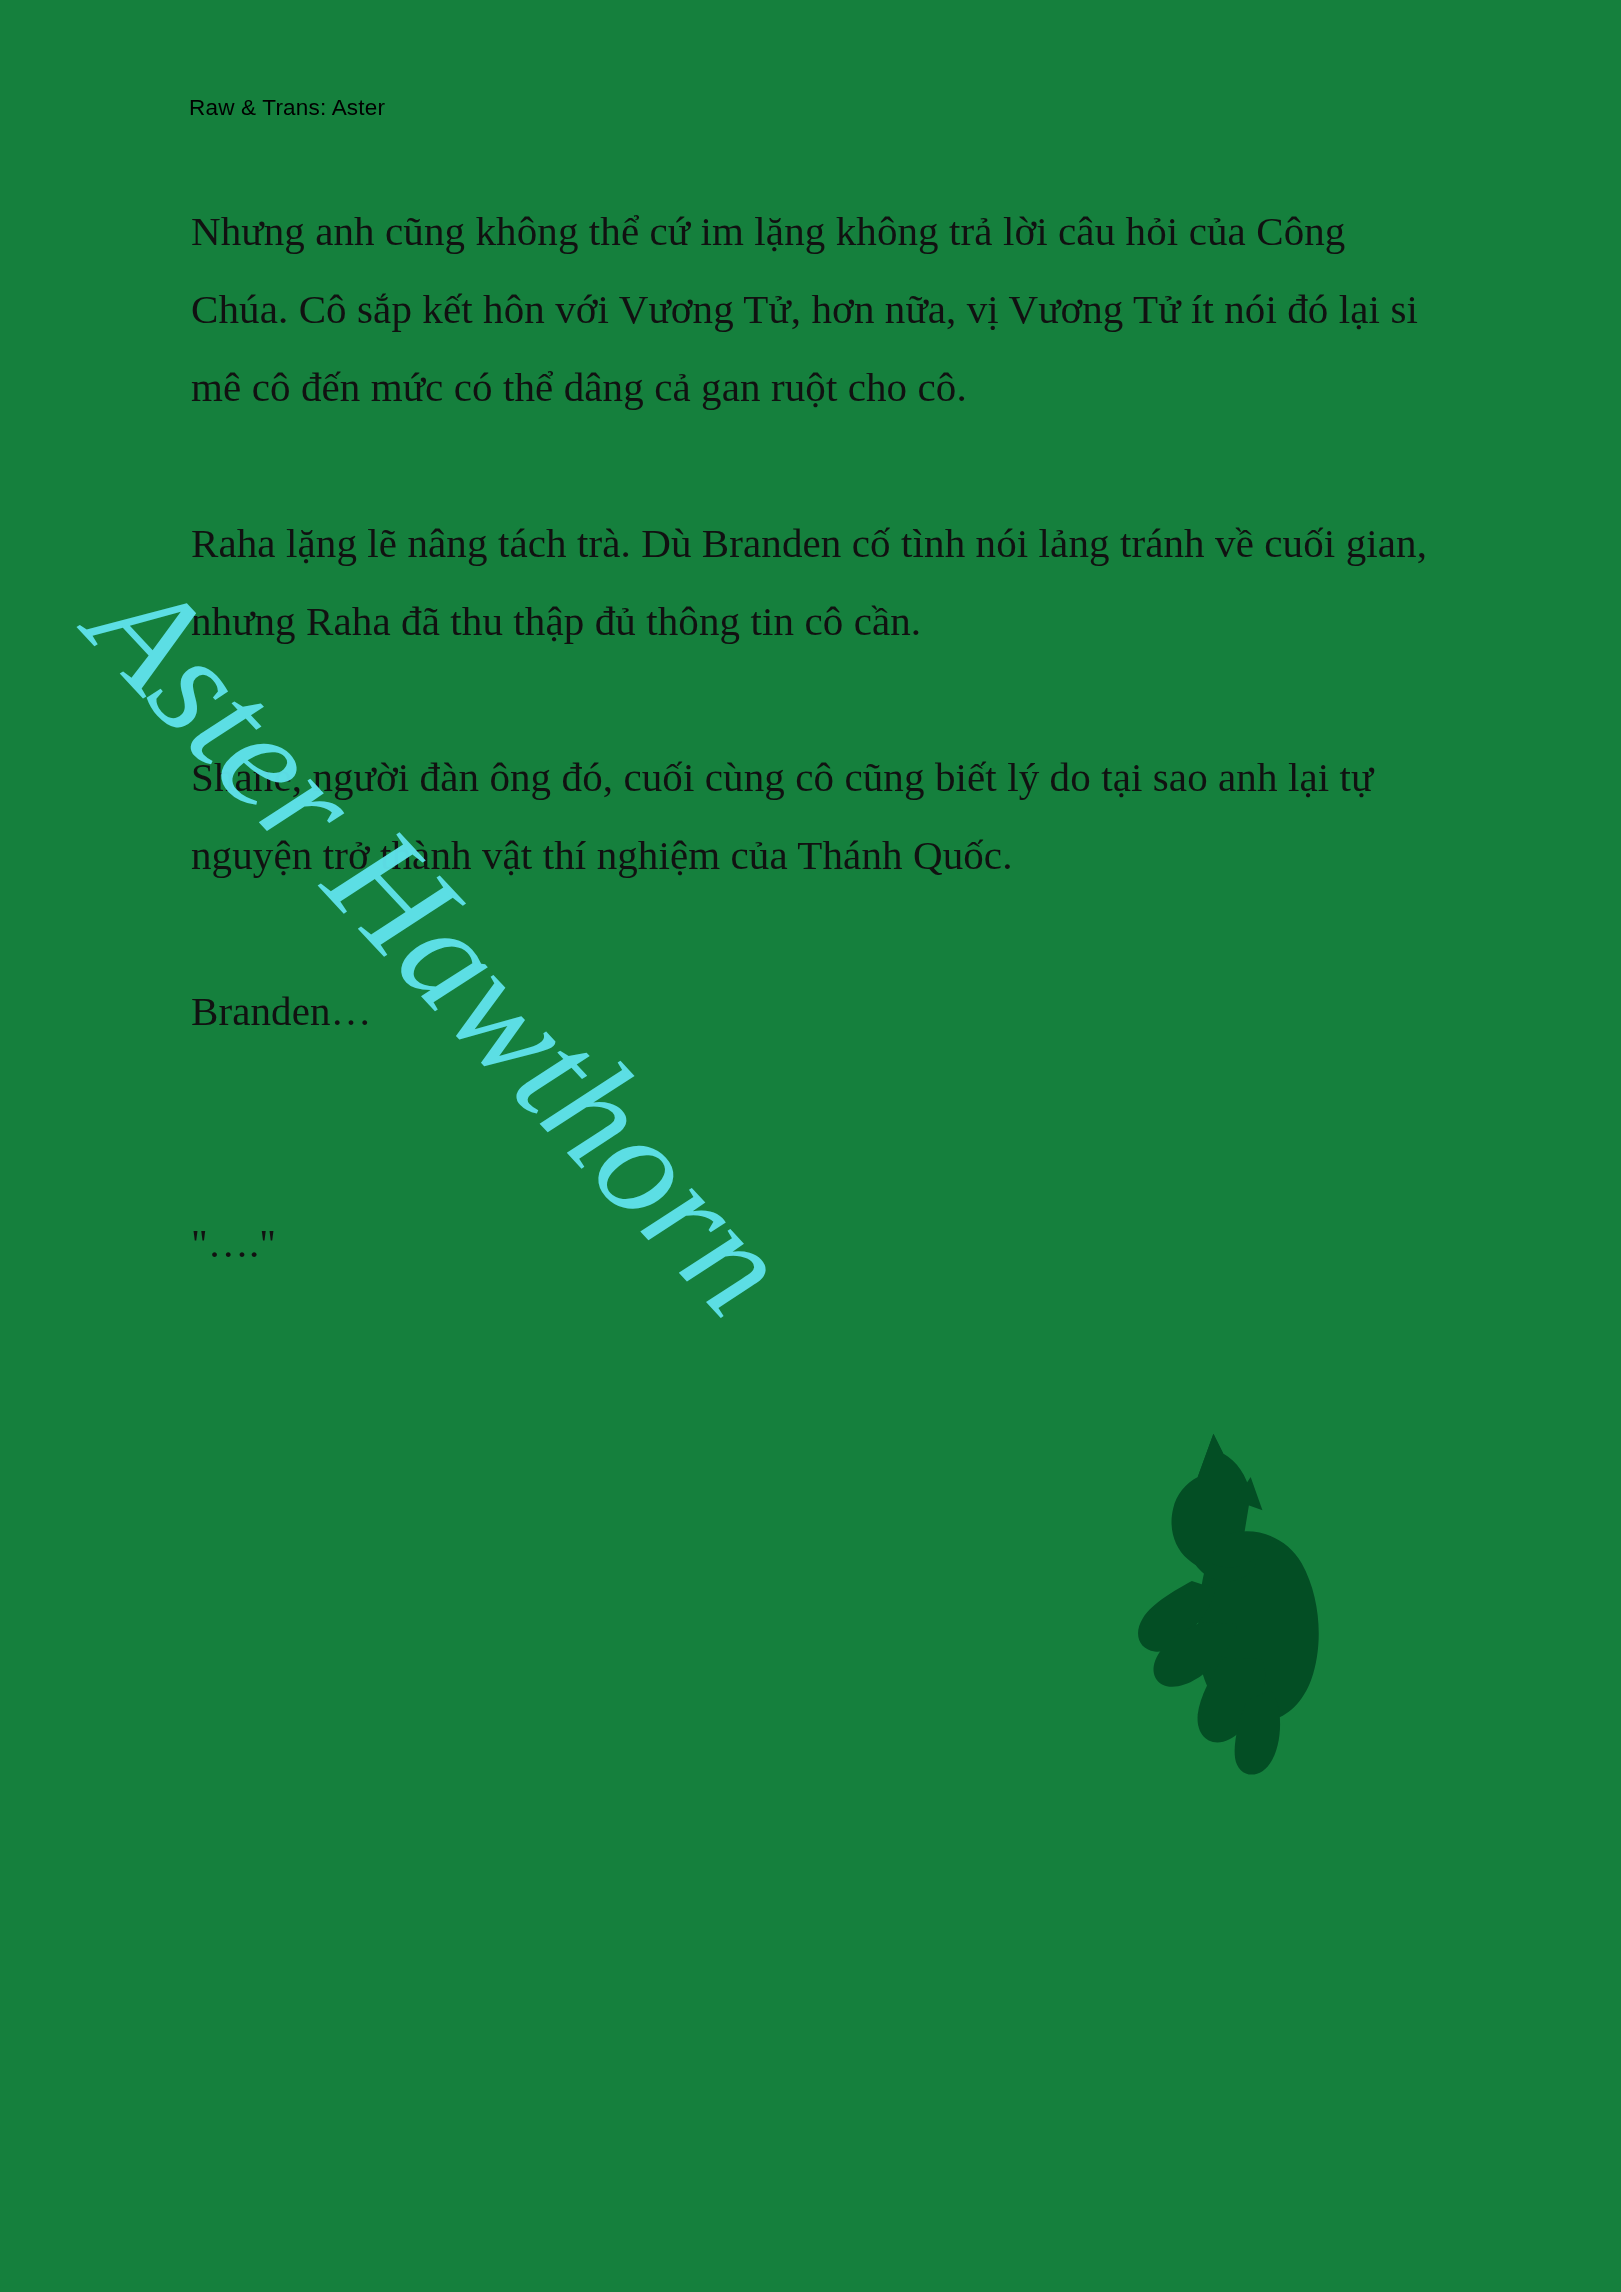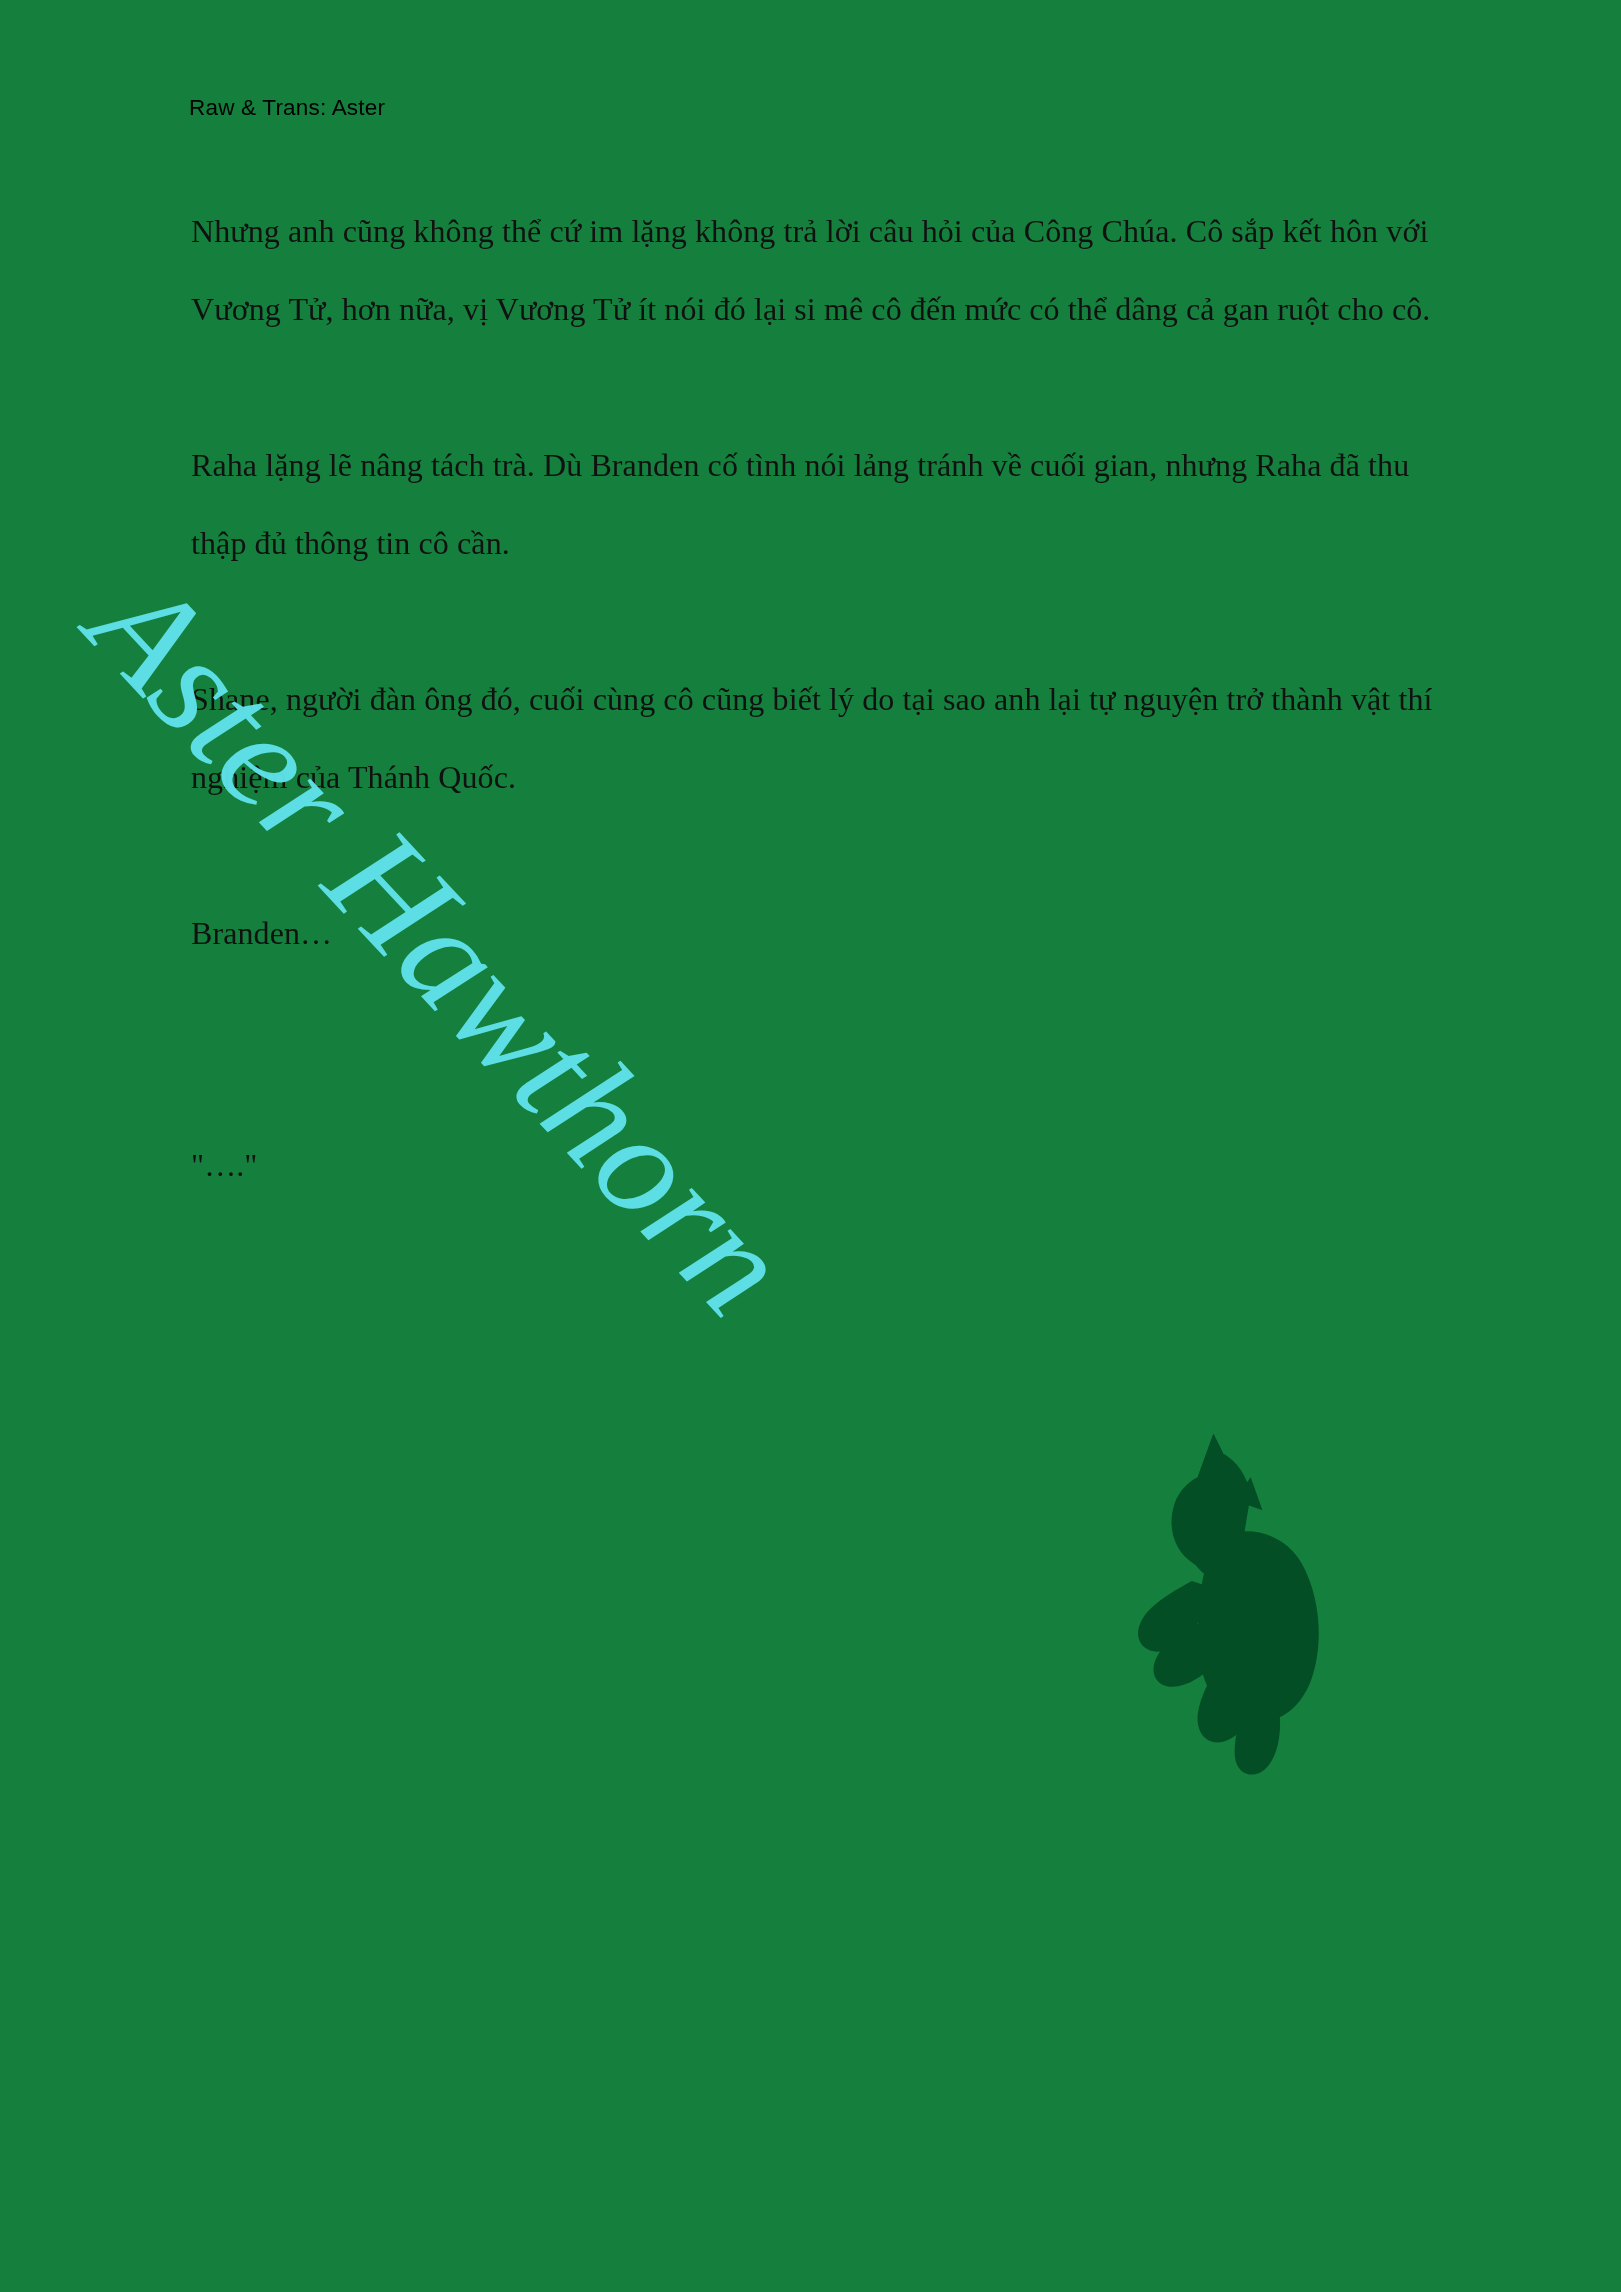--- a/index.html
+++ b/index.html
@@ -32,21 +32,21 @@
   }
 
   
   .body-block {
     position: absolute;
     left: 191px;
     top: 192px;
     width: 1245px;
   }
   .para {
-    font-size: 32px;
+    font-size: 41px;
     line-height: 78px;
     color: #111111;
     margin: 0;
     white-space: pre-wrap;
     letter-spacing: 0.1px;
   }
   .para-gap {
     height: 78px;
   }
   .para-gap.short { height: 76px; }

